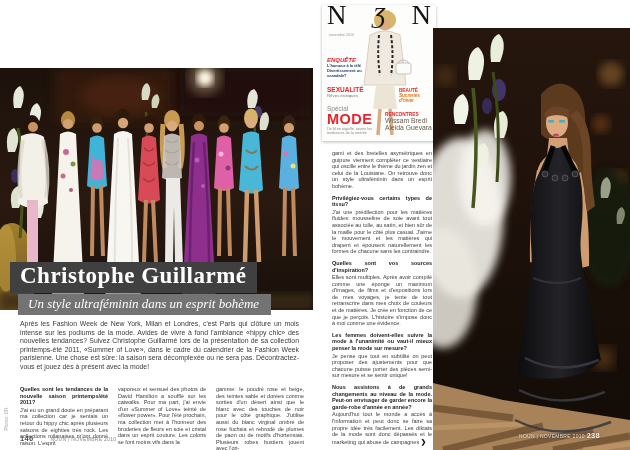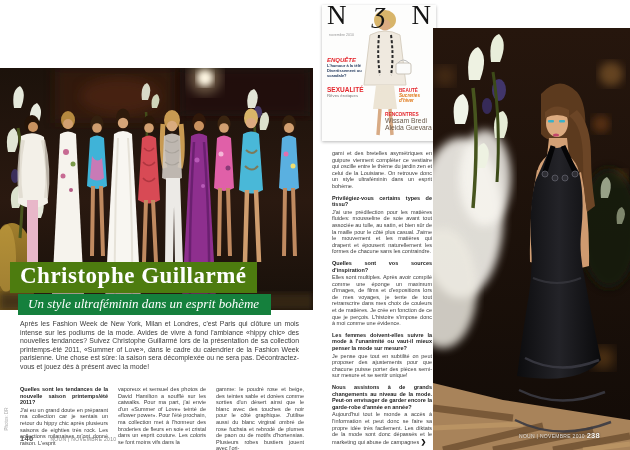--- a/index.html
+++ b/index.html
@@ -2,24 +2,24 @@
 <html><head>
 <meta charset="utf-8">
 <style>
   html,body{margin:0;padding:0;background:#ffffff;}
   .spread{position:relative;width:630px;height:450px;background:#fff;overflow:hidden;
           font-family:"Liberation Sans",sans-serif;color:#333;}
   .abs{position:absolute;}
 
   
   .runway-photo{left:0;top:68px;width:313px;height:242px;overflow:hidden;}
-  .title-banner{left:10px;top:262px;background:#4d7c0f;color:#fff;padding:1px 10px 4px 10px;
+  .title-banner{left:10px;top:262px;background:#404040;color:#fff;padding:1px 10px 4px 10px;
                 font-family:"Liberation Serif",serif;font-weight:bold;font-size:23px;
                 letter-spacing:.5px;white-space:nowrap;}
-  .subtitle-banner{left:18px;top:294px;background:#15803d;color:#fff;padding:2px 12px 3px 10px;
+  .subtitle-banner{left:18px;top:294px;background:#737373;color:#fff;padding:2px 12px 3px 10px;
                 font-family:"Liberation Serif",serif;font-style:italic;font-size:13px;
                 white-space:nowrap;}
   .intro{left:20px;top:320px;width:279px;font-size:6.9px;line-height:1.24;
          text-align:justify;color:#3a3a3a;}
   .columns{left:20px;top:386px;width:285px;display:flex;gap:10px;}
   .col{width:88px;font-size:5.5px;line-height:1.2;text-align:justify;color:#3c3c3c;}
   .q{font-weight:bold;color:#1e1e1e;margin:0 0 1px 0;}
   .a{margin:0;}
   .footer-left{left:20px;top:434px;font-size:5px;color:#8a8a8a;letter-spacing:.3px;}
   .pagenum{font-size:7.5px;color:#555;font-weight:bold;margin-right:17px;}
@@ -260,20 +260,25 @@
       <div class="sub">L'humour à la télé Divertissement ou scandale?</div>
     </div>
     <div class="cl c-sex">
       <div class="kick-red">SEXUALITÉ</div>
       <div class="sub">Rêves érotiques</div>
     </div>
     <div class="cl c-beaute">
       <div class="kick-red">BEAUTÉ</div>
       <div class="sub">Sucreries d'hiver</div>
     </div>
+    <div class="cl c-mode">
+      <div class="special">Spécial</div>
+      <div class="mode">MODE</div>
+      <div class="sub">De fil en aiguille, toutes les tendances de la rentrée</div>
+    </div>
     <div class="cl c-renc">
       <div class="kick-red">RENCONTRES</div>
       <div class="names">Wissam Bredi</div>
       <div class="names">Aleida Guevara</div>
     </div>
   </div>
 
   <div class="abs right-col">
     <div class="section">
       <p class="a">gami et des bretelles asymétriques en guipure viennent compléter ce vestiaire qui oscille entre le thème du jardin zen et celui de la Louisiane. On retrouve donc un style ultraféminin dans un esprit bohème.</p>

